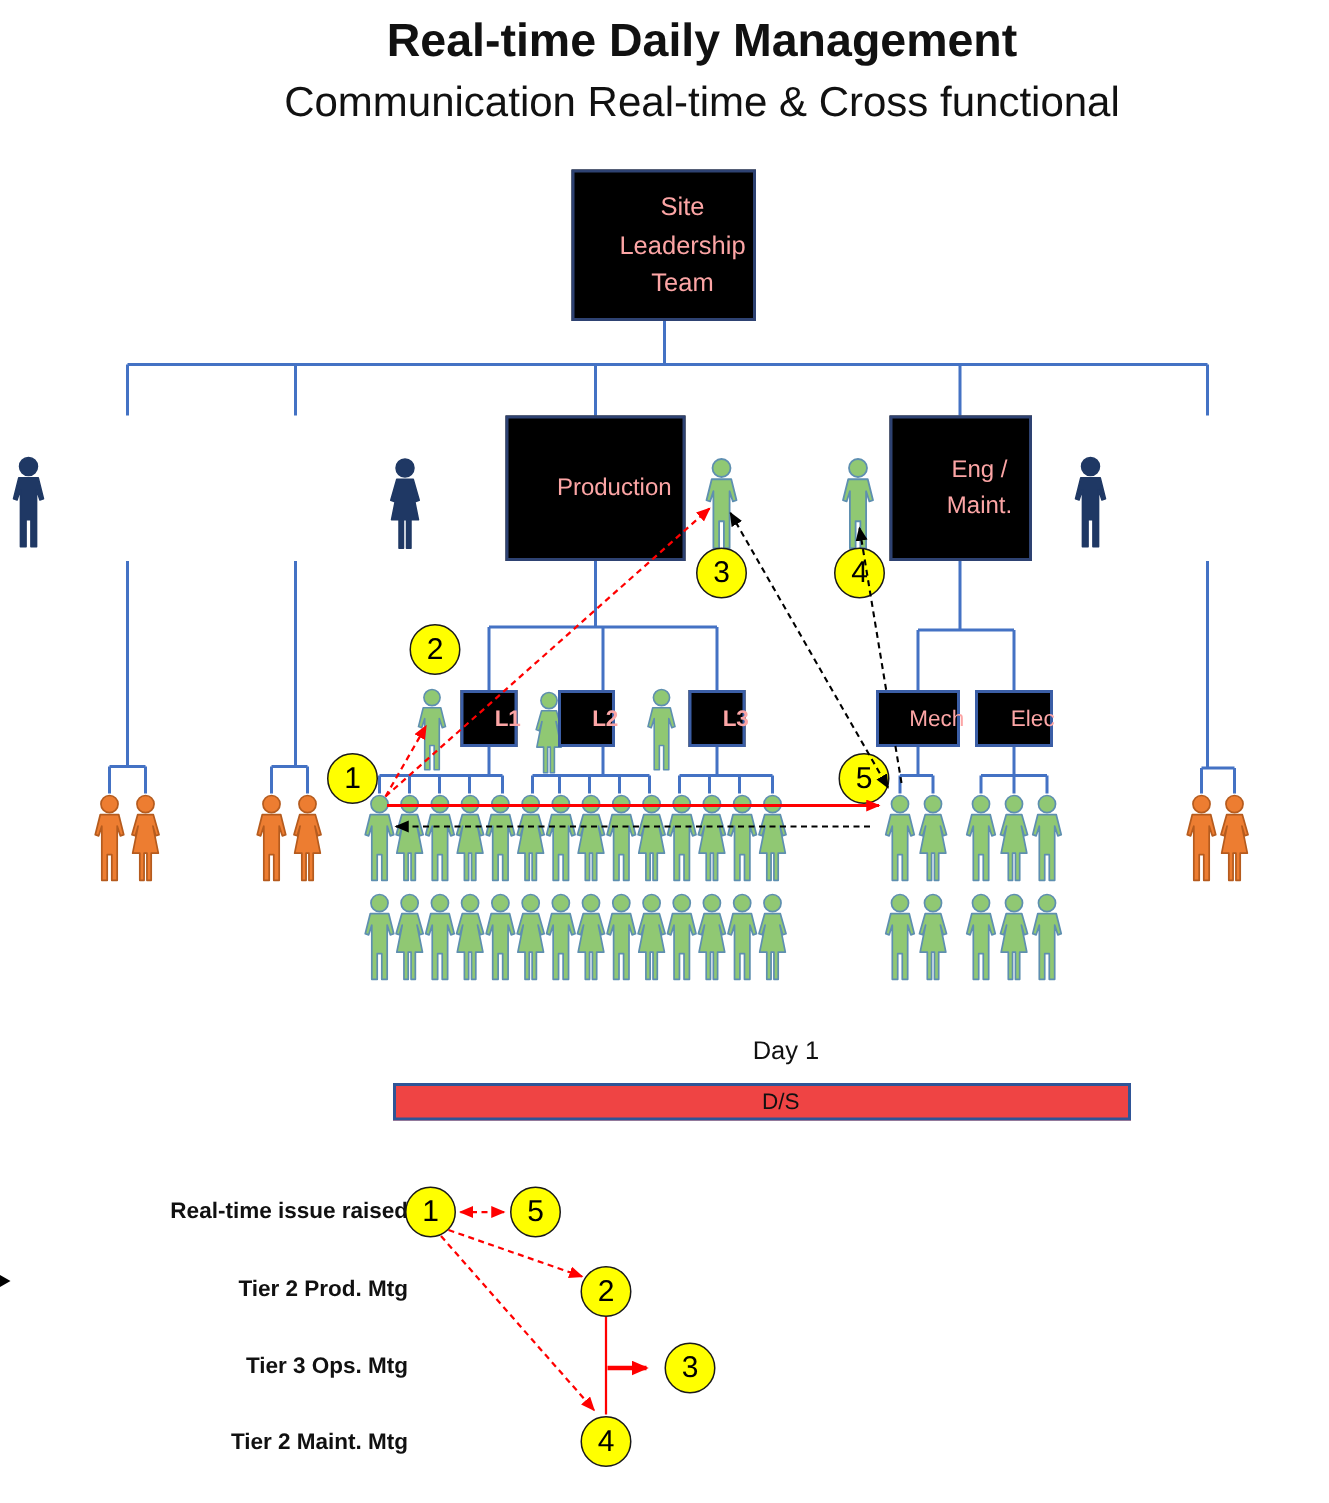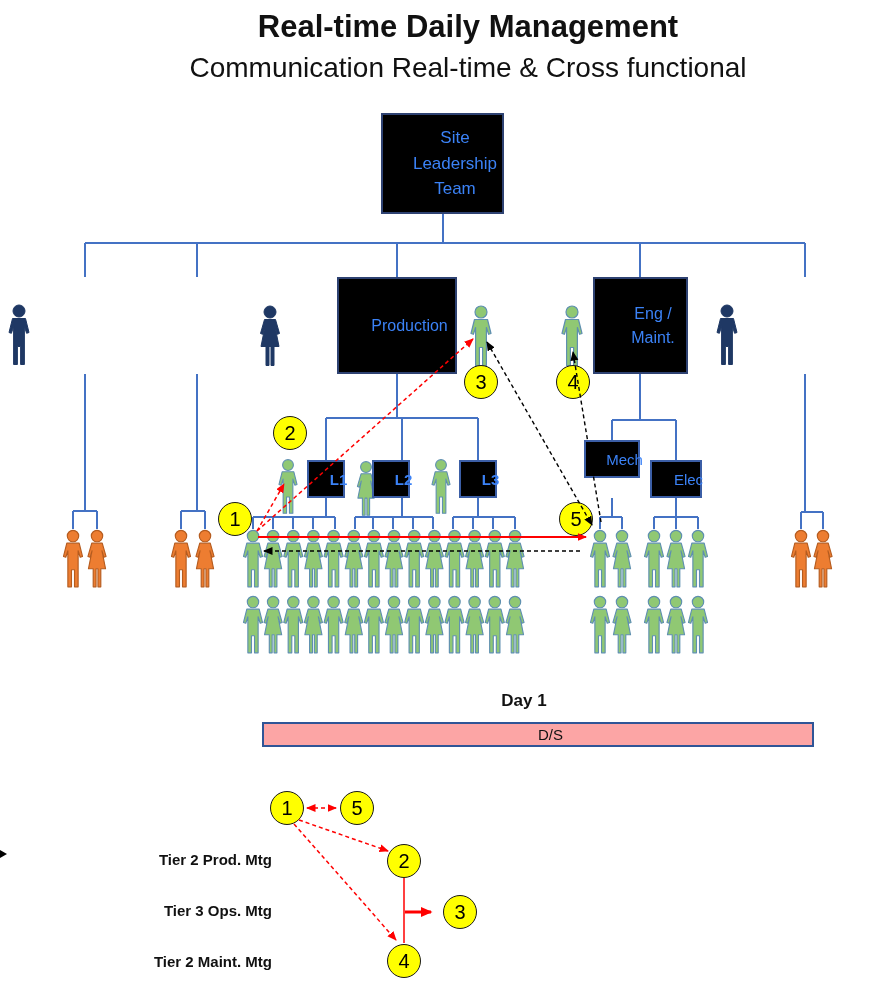--- a/index.html
+++ b/index.html
@@ -2,32 +2,32 @@
 <html><head>
 <meta charset="utf-8">
 <style>
   html,body{margin:0;padding:0;background:#fff;}
   #stage{position:relative;width:886px;height:1002px;background:#fff;overflow:hidden;
          font-family:"Liberation Sans", sans-serif;}
   #stage svg{position:absolute;left:0;top:0;pointer-events:none;}
   .abs{position:absolute;}
   .title{left:0;top:9px;width:886px;text-align:center;font-size:31px;font-weight:700;color:#111;}
   .subtitle{left:0;top:52px;width:886px;text-align:center;font-size:28px;font-weight:400;color:#111;}
-  .blackbox{background:#000;border:2.5px solid #2E4272;color:#3b82f6;display:flex;
+  .blackbox{background:#000;border:2.5px solid #2E4272;color:#fca5a5;display:flex;
             align-items:center;justify-content:center;text-align:center;box-sizing:border-box;}
   .deptfont{font-size:16px;}
   .slt{left:381px;top:113px;width:123px;height:101px;font-size:17px;line-height:1.5;}
   .slt span{width:96px;display:inline-block;}
   .engm span{width:60px;display:inline-block;line-height:1.45;}
   .lbox{border:2px solid #3B5EA6;font-size:15px;font-weight:700;}
   .ycirc{width:34px;height:34px;border-radius:50%;background:#FFFF00;border:1.6px solid #1a1a1a;
          box-sizing:border-box;display:flex;align-items:center;justify-content:center;
          font-size:20px;color:#000;z-index:3;}
-  .dayline{left:299px;top:691px;width:400px;text-align:center;font-weight:700;font-size:17px;color:#111;}
-  .dsbar{left:262px;top:722px;width:552px;height:25px;background:#fca5a5;border:2px solid #2F5597;
+  .dayline{left:299px;top:691px;width:400px;text-align:center;font-weight:400;font-size:17px;color:#111;}
+  .dsbar{left:262px;top:722px;width:492px;height:25px;background:#ef4444;border:2px solid #2F5597;
          box-sizing:border-box;display:flex;align-items:center;justify-content:center;
          font-size:15px;color:#111;}
   .seqlabel{left:20px;width:227px;height:18px;text-align:right;font-weight:700;font-size:15px;color:#111;}
   .pg path,.pg circle{fill:#90C873;stroke:#5E8FB0;stroke-width:1.2px;stroke-linejoin:round;}
   .po path,.po circle{fill:#ED7D31;stroke:#B55B1E;stroke-width:1.2px;stroke-linejoin:round;}
   .pn path,.pn circle{fill:#1F3864;stroke:#1F3864;stroke-width:1px;stroke-linejoin:round;}
   .z1{z-index:1;} .z2{z-index:2;padding-left:25px;} .z4{z-index:4;}
 </style>
 </head>
 <body>
@@ -275,21 +275,21 @@
 
   <div class="abs blackbox lbox z2" style="left:307px;top:460px;width:38px;height:38px;">
     <span>L1</span>
   </div>
   <div class="abs blackbox lbox z2" style="left:372px;top:460px;width:38px;height:38px;">
     <span>L2</span>
   </div>
   <div class="abs blackbox lbox z2" style="left:459px;top:460px;width:38px;height:38px;">
     <span>L3</span>
   </div>
-  <div class="abs blackbox lbox z2" style="left:584px;top:440px;width:56px;height:38px;font-weight:400;">
+  <div class="abs blackbox lbox z2" style="left:584px;top:460px;width:56px;height:38px;font-weight:400;">
     <span>Mech</span>
   </div>
   <div class="abs blackbox lbox z2" style="left:650px;top:460px;width:52px;height:38px;font-weight:400;">
     <span>Elec</span>
   </div>
 
   <div class="abs ycirc" style="left:218px;top:502px;">
     <span>1</span>
     </div>
   <div class="abs ycirc" style="left:273px;top:416px;">
@@ -303,20 +303,21 @@
     </div>
   <div class="abs ycirc" style="left:559px;top:502px;">
     <span>5</span>
     </div>
 
   <div class="abs dayline z2">Day 1</div>
   <div class="abs dsbar z2">
     <span>D/S</span>
   </div>
 
+  <div class="abs seqlabel z2" style="top:799px;">Real-time issue raised</div>
   <div class="abs seqlabel z2" style="top:851px;">Tier 2 Prod. Mtg</div>
   <div class="abs seqlabel z2" style="top:902px;">Tier 3 Ops. Mtg</div>
   <div class="abs seqlabel z2" style="top:953px;">Tier 2 Maint. Mtg</div>
 
   <div class="abs ycirc" style="left:270px;top:791px;">
     <span>1</span>
     </div>
   <div class="abs ycirc" style="left:340px;top:791px;">
     <span>5</span>
     </div>

